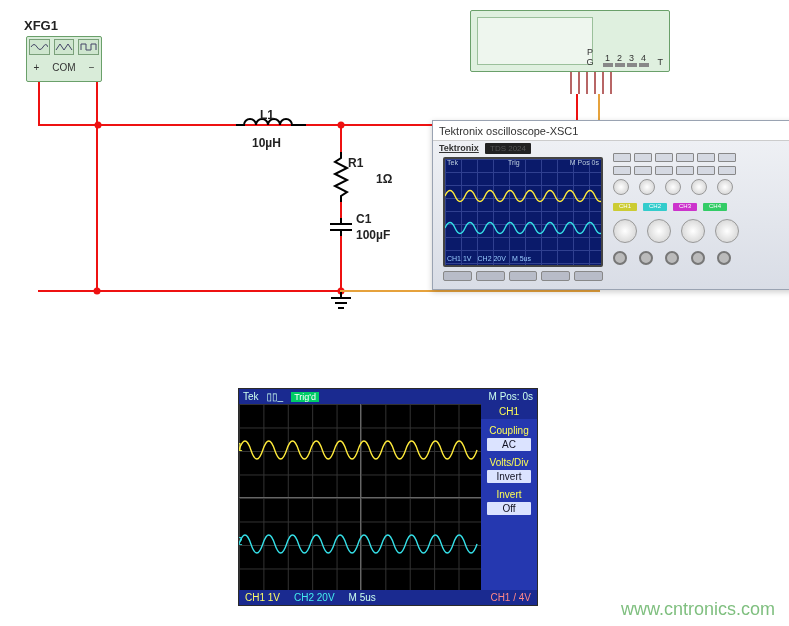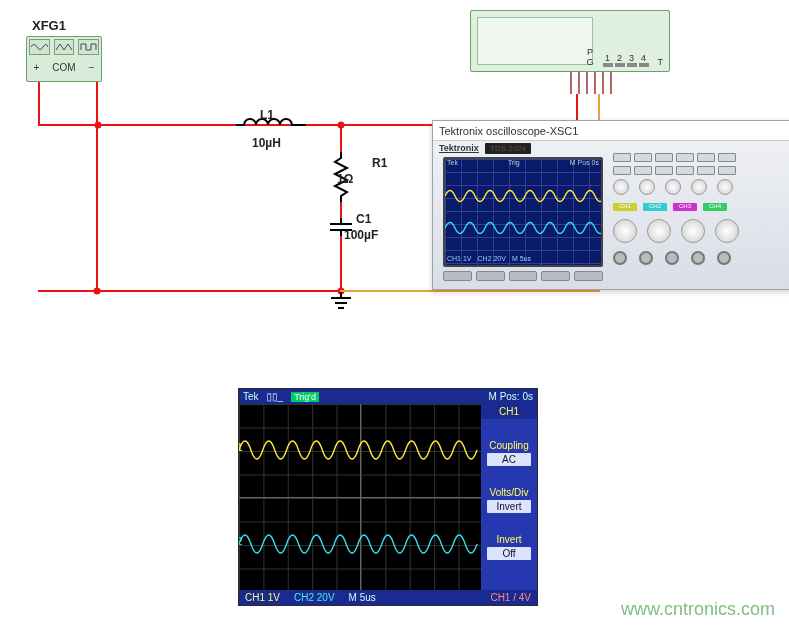--- a/index.html
+++ b/index.html
@@ -22,21 +22,21 @@
   
   .grid-area {
     position: absolute;
     left: 10px; top: 10px; width: 765px; height: 330px;
     background-image: radial-gradient(#ccc 0.6px, transparent 0.6px);
     background-size: 12px 12px;
     background-position: 0 0;
   }
 
   
-  .xfg1-label { position:absolute; left:32px; top:18px; font-weight:bold; color:#222; font-size:13px; }
+  .xfg1-label { position:absolute; left:24px; top:18px; font-weight:bold; color:#222; font-size:13px; }
   .xfg1 {
     position:absolute; left:26px; top:36px; width:76px; height:46px;
     background:#d9ecd9; border:1px solid #6aa06a; border-radius:2px;
   }
   .xfg1 .row1 { display:flex; height:20px; }
   .xfg1 .row1 div { flex:1; border:1px solid #7aa07a; margin:2px; background:#cfe6cf; display:flex; align-items:center; justify-content:center; }
   .xfg1 .row1 svg { width:18px; height:10px; }
   .xfg1 .row2 { display:flex; height:20px; align-items:center; justify-content:space-around; font-size:10px; color:#333; }
 
   
@@ -177,21 +177,21 @@
     position:absolute; top:0; left:0; right:0; height:15px;
     background:#1a2a90; color:#cfe;
     display:flex; align-items:center; font-size:10px; padding:0 4px; gap:8px;
   }
   .big-scope .status-top .trigd { background:#0c6; color:#fff; padding:0 3px; font-size:9px;}
   .big-scope .side {
     position:absolute; right:0; top:15px; width:56px; bottom:15px;
     background:#2538b0; color:#fff; font-size:10px;
   }
   .big-scope .side .hdr { background:#1a2a90; color:#ff5; text-align:center; padding:2px 0; font-size:10px;}
-  .big-scope .side .lbl { color:#ff5; text-align:center; margin-top:21px; font-size:10px;}
+  .big-scope .side .lbl { color:#ff5; text-align:center; margin-top:6px; font-size:10px;}
   .big-scope .side .val { background:#dbe3ff; color:#112; width:44px; margin:2px auto; text-align:center; font-size:10px; padding:1px 0; border-radius:1px;}
   .big-scope .plot {
     position:absolute; left:0; top:15px; right:56px; bottom:15px;
     background:#000;
     overflow:hidden;
   }
   .big-scope .plot .gridlines {
     position:absolute; inset:0;
     background-image:
       linear-gradient(#333 1px, transparent 1px),
@@ -310,35 +310,35 @@
       </svg>
   </div>
   <div class="schem-label" style="left:260px; top:108px;">L1</div>
   <div class="schem-val" style="left:252px; top:136px;">10µH</div>
 
   <div class="resistor" style="left:331px; top:152px;">
     <svg viewBox="0 0 20 50">
         <path d="M10 0 L10 6 L4 10 L16 16 L4 22 L16 28 L4 34 L16 40 L10 44 L10 50" stroke="#000" fill="none" stroke-width="2"></path>
       </svg>
   </div>
-  <div class="schem-label" style="left:372px; top:156px;">R1</div>
-  <div class="schem-val" style="left:337px; top:172px;">1Ω</div>
+  <div class="schem-label" style="left:348px; top:156px;">R1</div>
+  <div class="schem-val" style="left:376px; top:172px;">1Ω</div>
 
   <div class="wire v" style="left:340px; top:202px; height:18px;"></div>
   <div class="cap" style="left:326px; top:218px;">
     <svg viewBox="0 0 30 20">
       <line x1="15" y1="0" x2="15" y2="6" stroke="#000" stroke-width="2"></line>
       <line x1="4" y1="6" x2="26" y2="6" stroke="#000" stroke-width="2"></line>
       <line x1="4" y1="12" x2="26" y2="12" stroke="#000" stroke-width="2"></line>
       <line x1="15" y1="12" x2="15" y2="20" stroke="#000" stroke-width="2"></line>
     </svg>
   </div>
   <div class="wire v" style="left:340px; top:236px; height:16px;"></div>
   <div class="schem-label" style="left:356px; top:212px;">C1</div>
-  <div class="schem-val" style="left:344px; top:228px;">100µF</div>
+  <div class="schem-val" style="left:356px; top:228px;">100µF</div>
 
   <div class="gnd" style="left:329px; top:292px;">
     <svg viewBox="0 0 24 20">
       <line x1="12" y1="0" x2="12" y2="6" stroke="#000" stroke-width="2"></line>
       <line x1="2" y1="6" x2="22" y2="6" stroke="#000" stroke-width="2"></line>
       <line x1="6" y1="11" x2="18" y2="11" stroke="#000" stroke-width="2"></line>
       <line x1="9" y1="16" x2="15" y2="16" stroke="#000" stroke-width="2"></line>
     </svg>
   </div>
 

